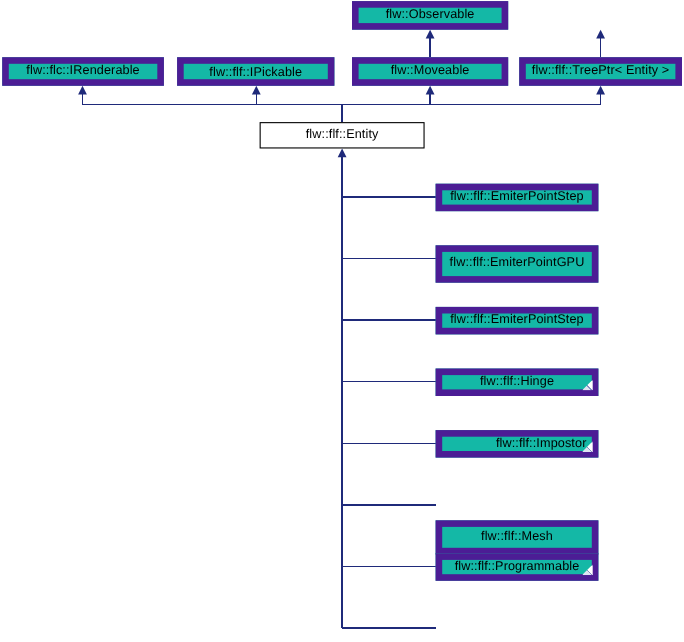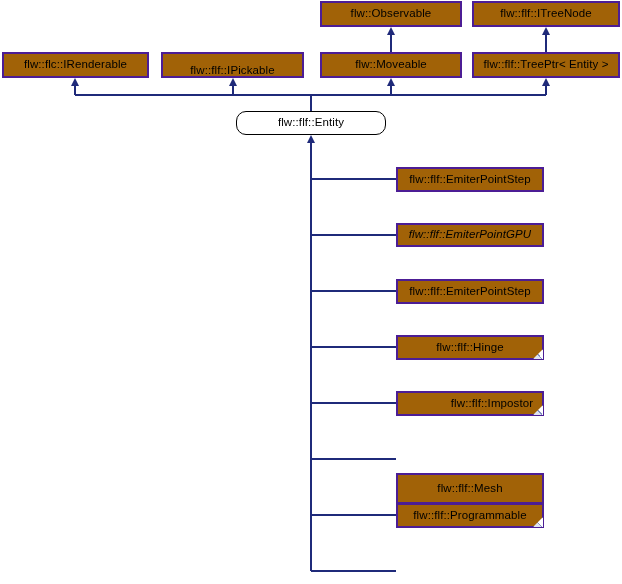--- a/index.html
+++ b/index.html
@@ -18,22 +18,22 @@
   #diagram {
     position: absolute;
     left: 0;
     top: 0;
     width: 622px;
     height: 584px;
   }
   .node {
     position: absolute;
     box-sizing: border-box;
-    background: #a16207;
-    border: 2px solid #4c1d95;
+    background: #14b8a6;
+    border: 6px solid #4c1d95;
     color: #000000;
     font-size: 11.5px;
     line-height: 1;
     display: flex;
     align-items: center;
     justify-content: center;
     text-align: center;
     white-space: nowrap;
     letter-spacing: 0.1px;
   }
@@ -122,49 +122,46 @@
     <line x1="311" y1="403" x2="396" y2="403"></line>
     <line x1="311" y1="459" x2="396" y2="459"></line>
     <line x1="311" y1="515" x2="396" y2="515"></line>
     <line x1="311" y1="571" x2="396" y2="571"></line>
   </svg>
 
   <div class="node" style="left:320px; top:1px; width:142px; height:26px;">
     <span class="label">flw::Observable</span>
   </div>
 
-  <div class="node" style="left:472px; top:1px; width:148px; height:26px;">
-    <span class="label">flw::flf::ITreeNode</span>
-  </div>
 
   <div class="node" style="left:2px; top:52px; width:147px; height:26px;">
     <span class="label">flw::flc::IRenderable</span>
   </div>
 
   <div class="node" style="left:161px; top:52px; width:143px; height:26px;align-items:flex-end;">
     <span class="label">flw::flf::IPickable</span>
   </div>
 
   <div class="node" style="left:320px; top:52px; width:142px; height:26px;">
     <span class="label">flw::Moveable</span>
   </div>
 
   <div class="node" style="left:472px; top:52px; width:148px; height:26px;">
     <span class="label">flw::flf::TreePtr&lt; Entity &gt;</span>
   </div>
 
-  <div class="node root" style="left:236px; top:111px; width:150px; height:24px;border-radius:10px;">
+  <div class="node root" style="left:236px; top:111px; width:150px; height:24px;">
     <span class="label">flw::flf::Entity</span>
   </div>
 
   <div class="node" style="left:396px; top:167px; width:148px; height:25px;">
     <span class="label">flw::flf::EmiterPointStep</span>
   </div>
 
-  <div class="node" style="left:396px; top:223px; width:148px; height:24px;font-style:italic;">
+  <div class="node" style="left:396px; top:223px; width:148px; height:34px;">
     <span class="label">flw::flf::EmiterPointGPU</span>
   </div>
 
   <div class="node" style="left:396px; top:279px; width:148px; height:25px;">
     <span class="label">flw::flf::EmiterPointStep</span>
   </div>
 
   <div class="node folded" style="left:396px; top:335px; width:148px; height:25px;">
     <span class="label">flw::flf::Hinge</span>
   </div>

